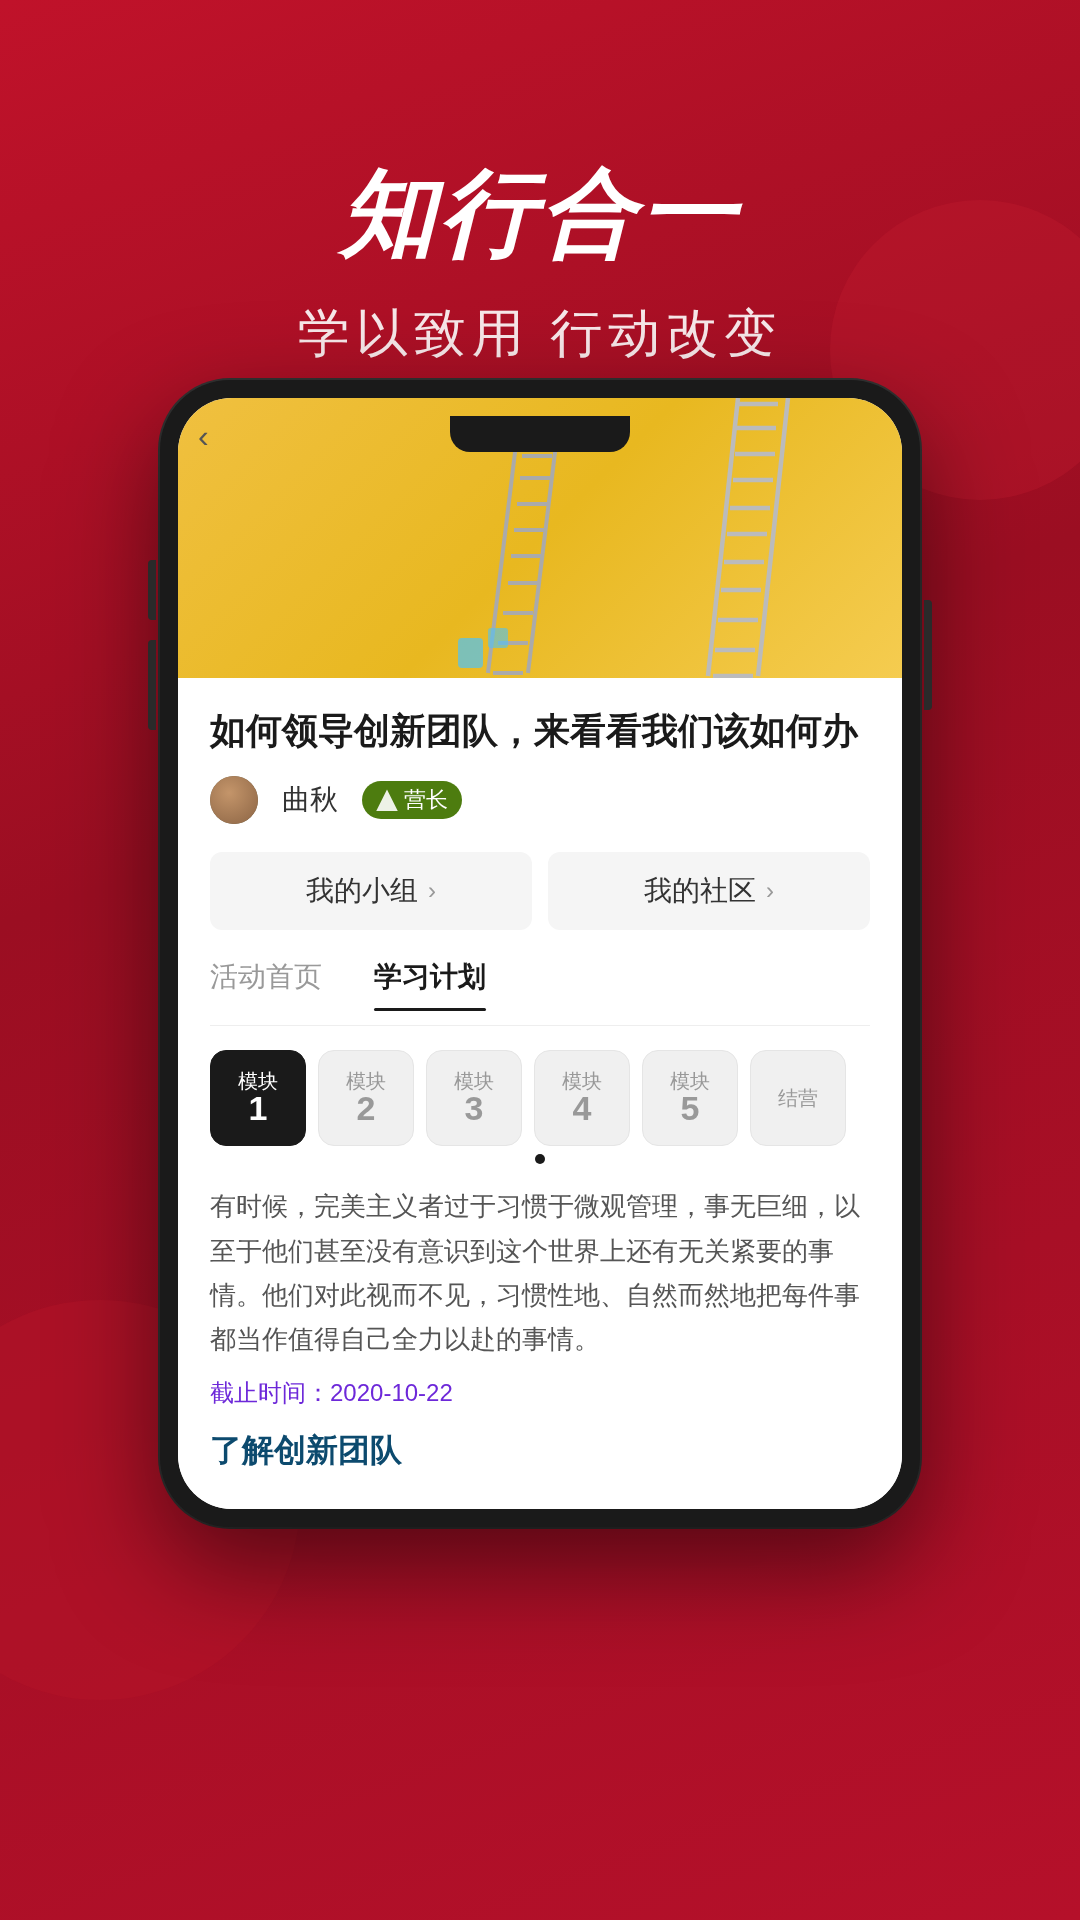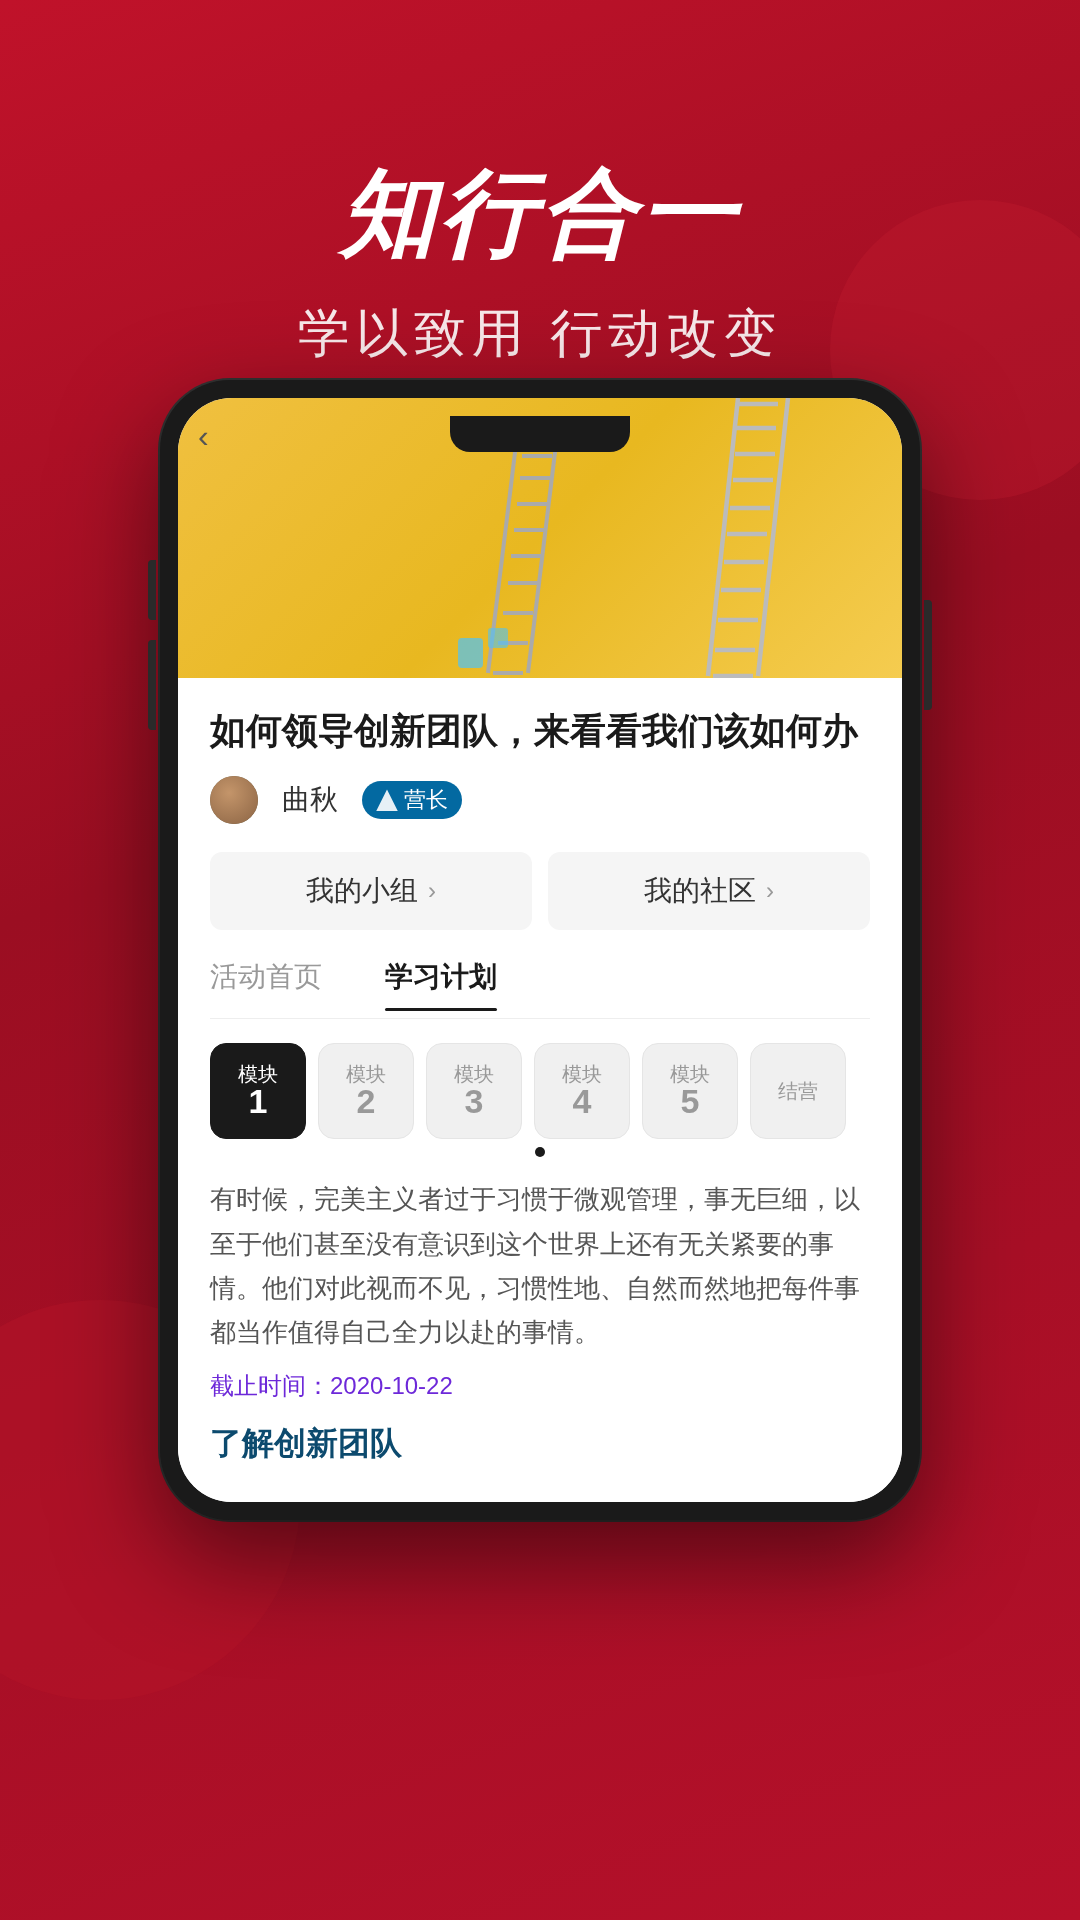--- a/index.html
+++ b/index.html
@@ -184,21 +184,21 @@
       width: 100%;
       height: 100%;
       background: radial-gradient(circle at 40% 35%, #c4956a, #8B6444);
       border-radius: 50%;
     }
     .author-name {
       font-size: 28px;
       color: #333;
     }
     .badge {
-      background: #0369a1;
+      background: #4d7c0f;
       color: white;
       font-size: 22px;
       padding: 4px 14px;
       border-radius: 20px;
       display: flex;
       align-items: center;
       gap: 6px;
     }
     .badge-icon {
       width: 22px;
@@ -231,37 +231,36 @@
       color: #333;
     }
     .nav-btn-arrow {
       font-size: 24px;
       color: #999;
     }
 
     
     .tabs-row {
       display: flex;
-      gap: 19px;
+      gap: 52px;
       border-bottom: 1px solid #eee;
       margin-bottom: 24px;
-      padding-bottom: 8px;
+      padding-bottom: 15px;
       align-items: center;
     }
     .tab-item {
       font-size: 28px;
       color: #999;
       padding-bottom: 14px;
       cursor: pointer;
       position: relative;
     }
     .tab-item.active {
       color: #1a1a1a;
       font-weight: 600;
-      margin-left: 44px;
     }
     .tab-item.active::after {
       content: '';
       position: absolute;
       bottom: -1px;
       left: 0;
       right: 0;
       height: 3px;
       background: #1a1a1a;
       border-radius: 2px;

